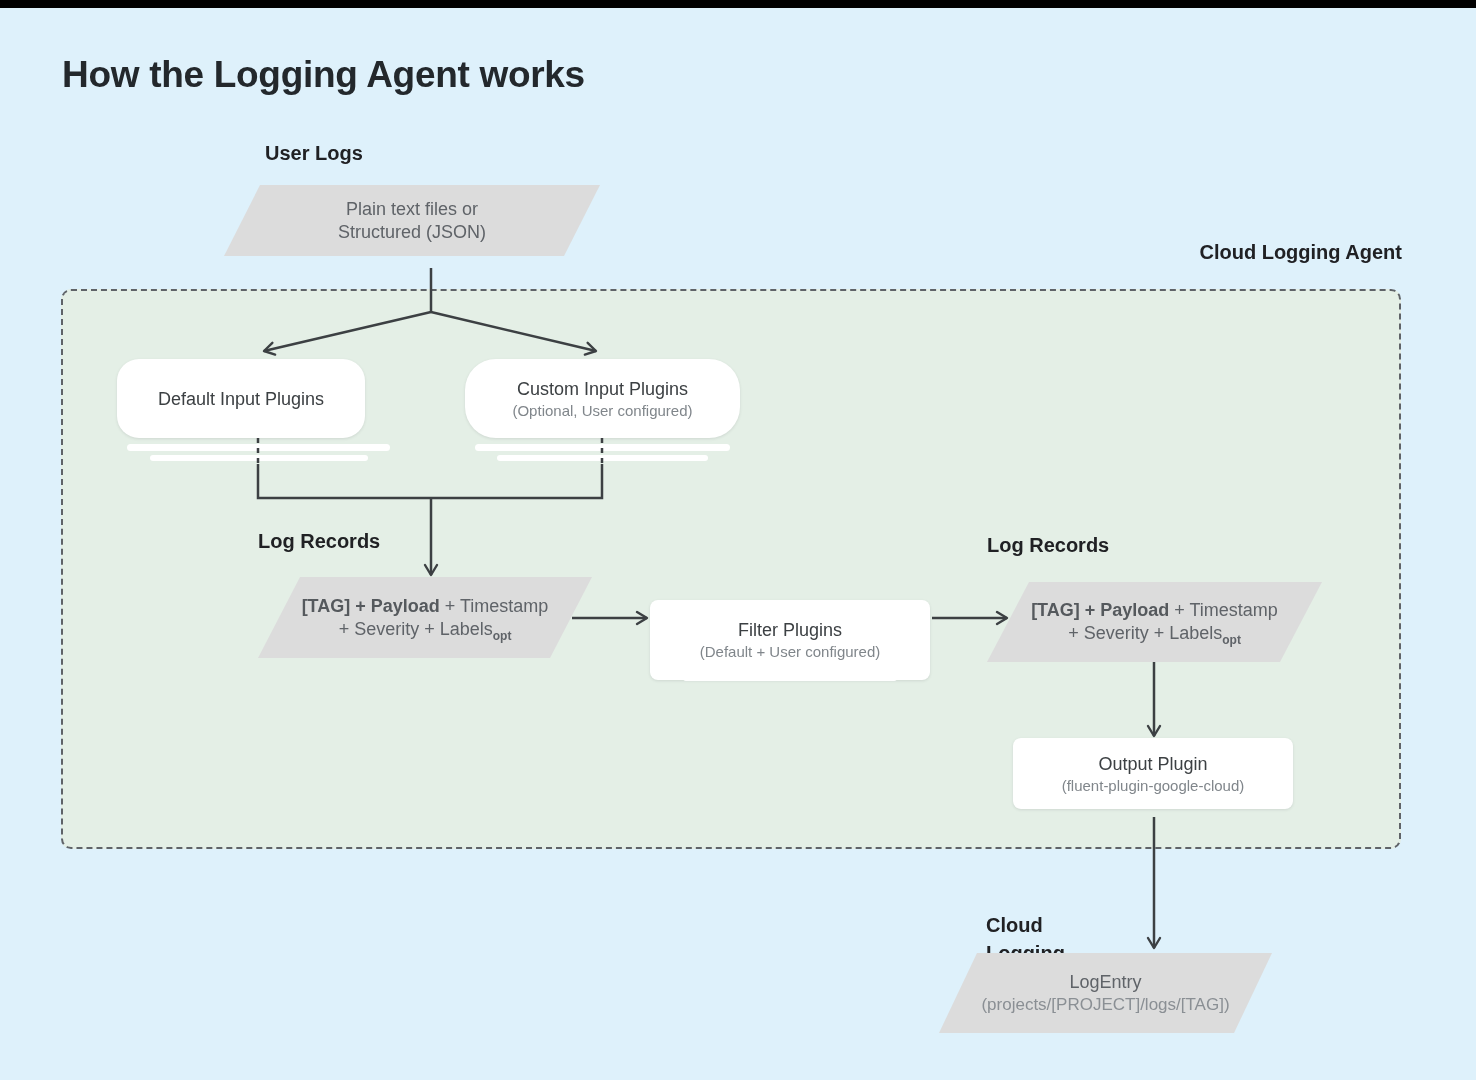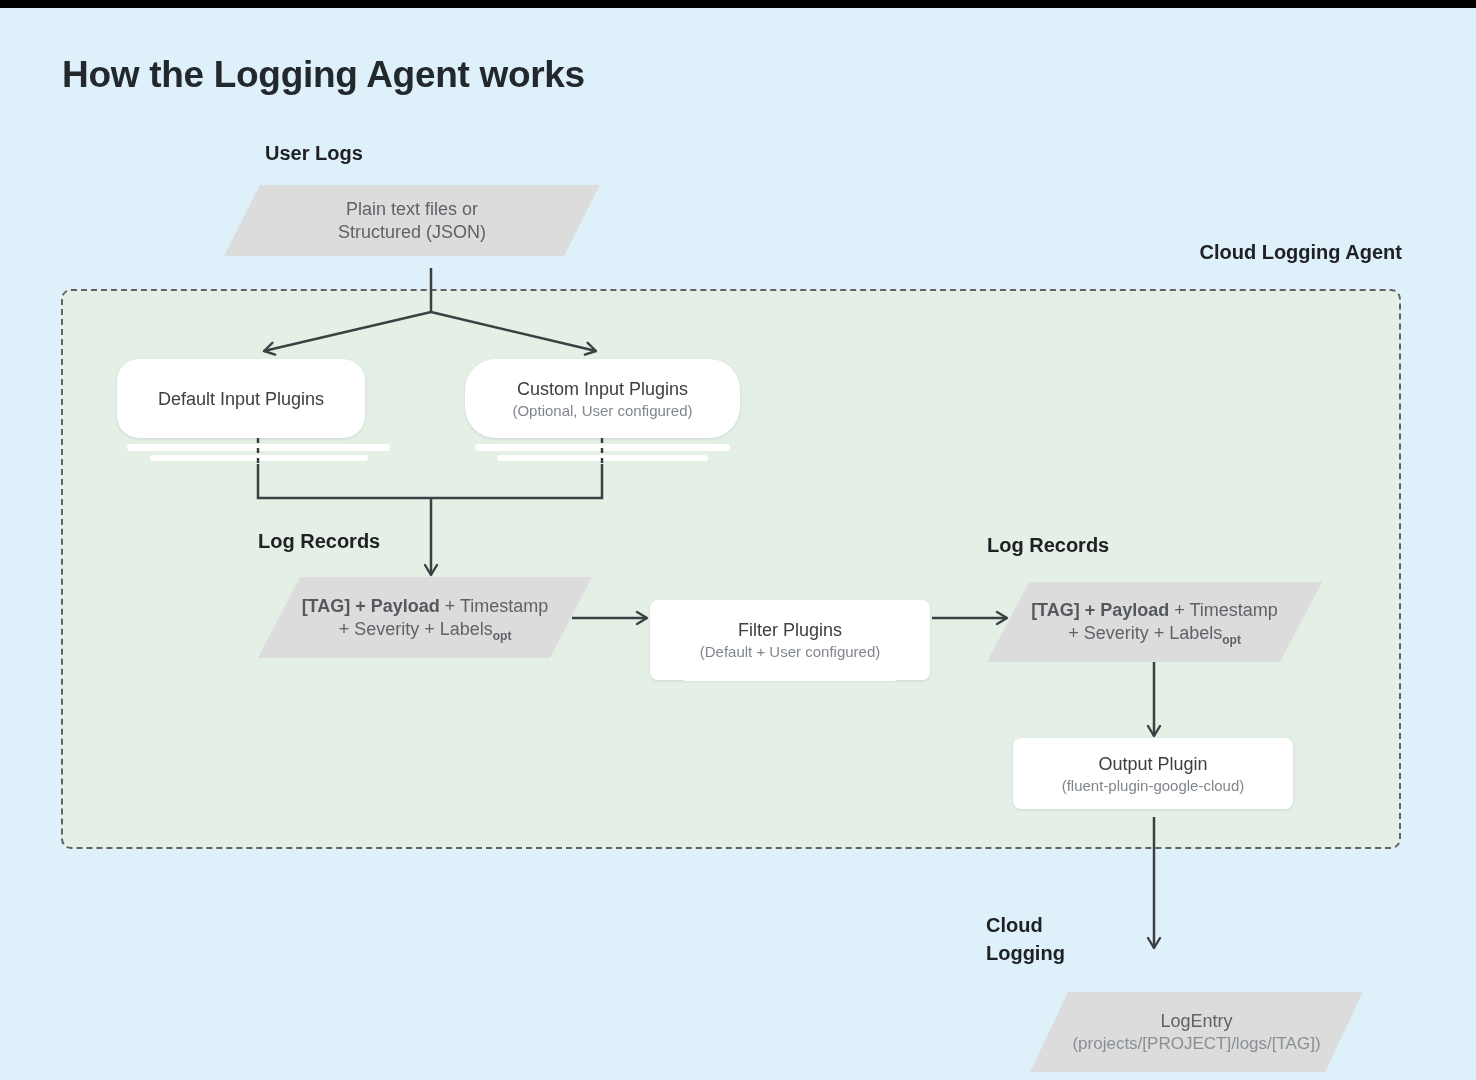--- a/index.html
+++ b/index.html
@@ -14,21 +14,21 @@
   .lbl-log-right{left:987px;top:534px;}
   .lbl-cloud-logging{left:986px;top:878px;line-height:28px;margin-top:33px;}
   .agent-region{position:absolute;left:61px;top:289px;width:1340px;height:560px;box-sizing:border-box;
     background:#e4efe6;border:2px dashed #5f6368;border-radius:10px;}
   .para{position:absolute;background:#dcdcdc;display:flex;flex-direction:column;justify-content:center;
     align-items:center;text-align:center;color:#5f6368;font-size:18px;line-height:23px;}
   .para .ln{white-space:nowrap;}
   .para-top{left:224px;top:185px;width:376px;height:71px;clip-path:polygon(36px 0,100% 0,calc(100% - 36px) 100%,0 100%);}
   .para-left{left:258px;top:577px;width:334px;height:81px;clip-path:polygon(42px 0,100% 0,calc(100% - 42px) 100%,0 100%);}
   .para-right{left:987px;top:582px;width:335px;height:80px;clip-path:polygon(42px 0,100% 0,calc(100% - 42px) 100%,0 100%);}
-  .para-logentry{left:1030px;top:953px;width:333px;height:80px;clip-path:polygon(38px 0,100% 0,calc(100% - 38px) 100%,0 100%);margin-top:39px;}
+  .para-logentry{left:939px;top:953px;width:333px;height:80px;clip-path:polygon(38px 0,100% 0,calc(100% - 38px) 100%,0 100%);}
   .para b{font-weight:700;color:#55595d;}
   .para sub{font-size:12px;line-height:0;font-weight:bold;}
   .node{position:absolute;background:#ffffff;border-radius:8px;display:flex;flex-direction:column;
     justify-content:center;align-items:center;text-align:center;box-shadow:0 1px 3px rgba(60,64,67,0.13);}
   .node .node-title{font-size:18px;color:#3c4043;line-height:24px;}
   .node .node-sub{font-size:15px;color:#80868b;line-height:20px;}
   .box-default{left:117px;top:359px;width:248px;height:79px;border-radius:22px;}
   .box-custom{left:465px;top:359px;width:275px;height:79px;border-radius:31px;}
   .box-filter{left:650px;top:578px;width:280px;height:80px;margin-top:22px;}
   .box-output{left:1013px;top:738px;width:280px;height:71px;}

